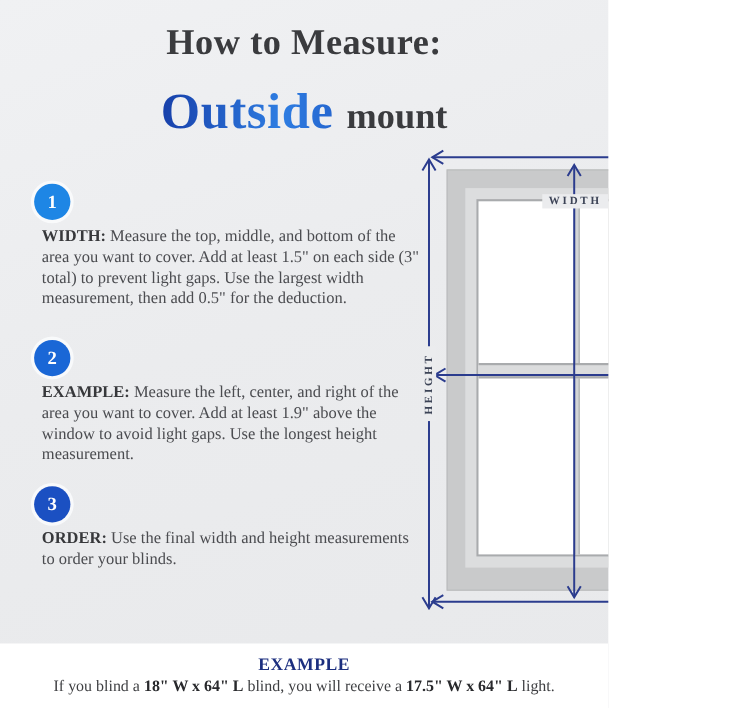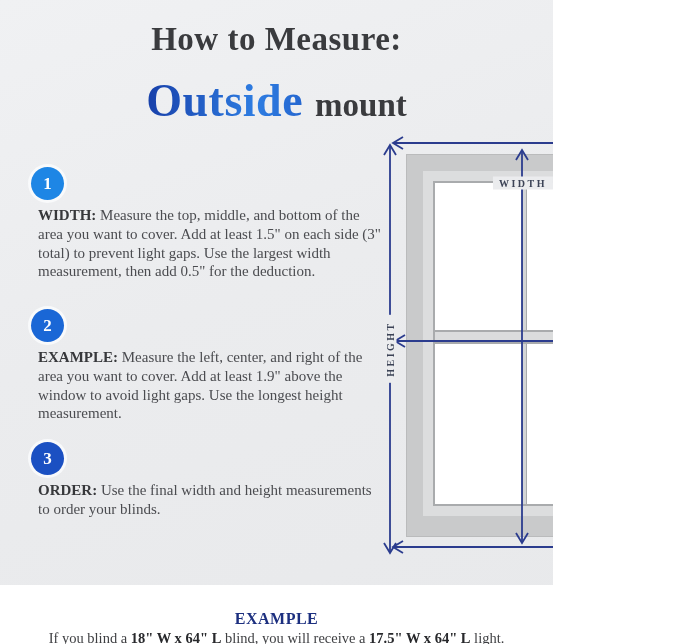--- a/index.html
+++ b/index.html
@@ -46,21 +46,21 @@
   .arrows{position:absolute;left:0;top:0;width:292px;height:432px;}
   .arrows polyline,.arrows line{stroke:var(--arrow,#2b3c8e);stroke-width:1.8;fill:none;}
   .dim-label{
     position:absolute;background:#ebecee;color:#3c4356;
     font-size:10px;font-weight:700;letter-spacing:2.5px;padding:1px 6px;white-space:nowrap;
   }
   .width-label{left:145px;top:10px;transform:translate(-50%,-50%);margin-top:40px;}
   .height-label{left:12px;top:216px;transform:translate(-50%,-50%) rotate(-90deg);}
   
   .example{position:absolute;left:0;right:0;bottom:0;height:59px;background:#ffffff;text-align:center;}
-  .example-heading{margin:25px 0 2px;font-size:16px;font-weight:700;color:var(--example-heading,#1c2f7f);letter-spacing:.5px;}
+  .example-heading{margin:11px 0 2px;font-size:16px;font-weight:700;color:var(--example-heading,#1c2f7f);letter-spacing:.5px;}
   .example-text{margin:0;font-size:14.5px;color:#3e3f42;}
   .example-text b{color:#28292c;}
 </style>
 </head>
 <body>
 
 <div class="page">
 
   <div class="header">
     <div class="title-line1">How to Measure:</div>

